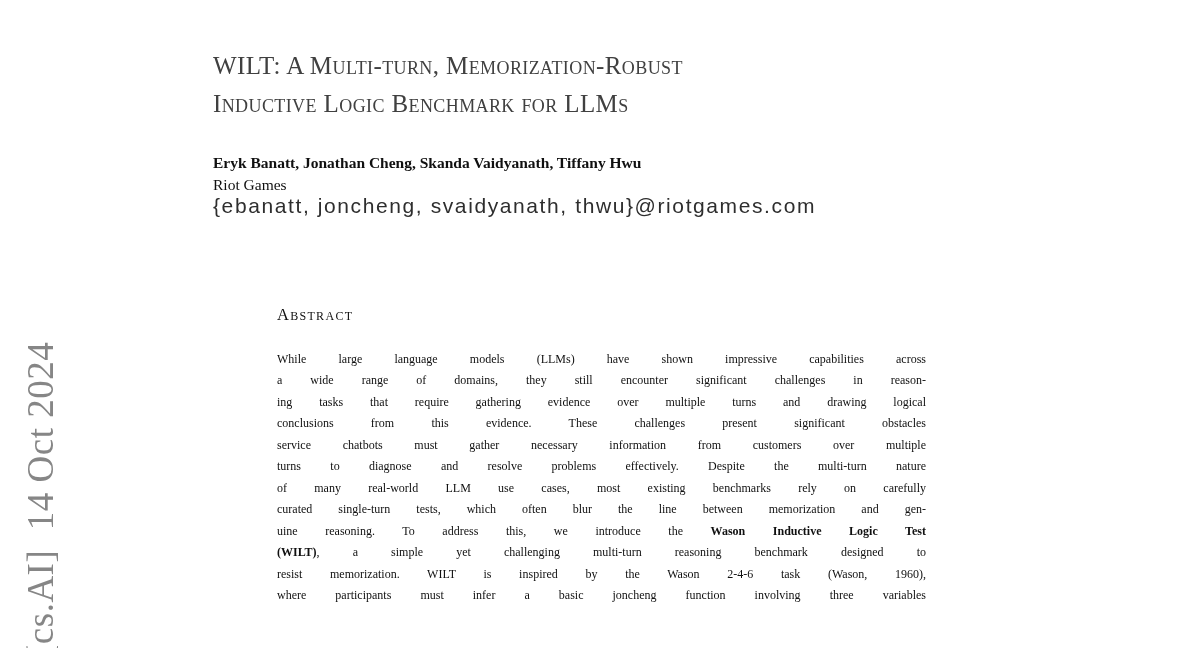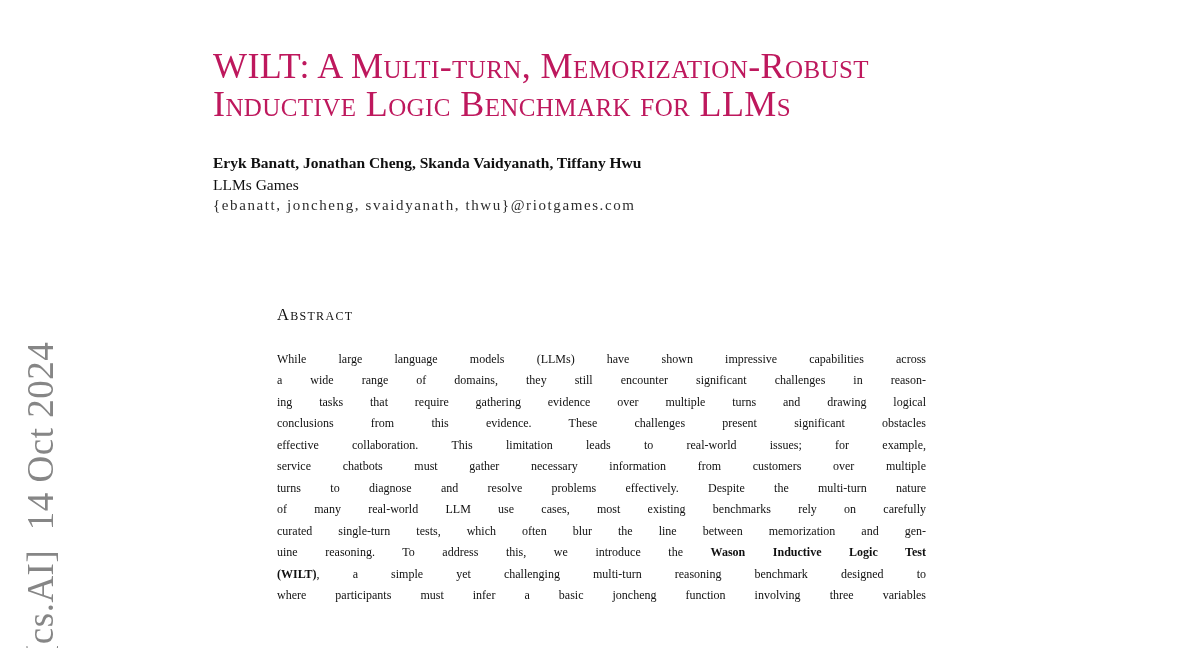--- a/index.html
+++ b/index.html
@@ -30,41 +30,41 @@
     color: #868686;
     letter-spacing: 0.5px;
   }
 
   
   .title {
     position: absolute;
     left: 213px;
     top: 47px;
     font-variant: small-caps;
-    font-size: 36px;
+    font-size: 25px;
     line-height: 38px;
     letter-spacing: 0.4px;
-    color: #be185d;
+    color: #404040;
     white-space: nowrap;
   }
 
   
   .authors {
     position: absolute;
     left: 213px;
     top: 152px;
     font-size: 15.5px;
     line-height: 21.6px;
     color: #101010;
     white-space: nowrap;
   }
   .authors .names { font-weight: bold; }
   .authors .email {
-    font-family: Liberation Serif, serif;
-    font-size: 15px;
+    font-family: Liberation Sans, sans-serif;
+    font-size: 21px;
     letter-spacing: 1.6px;
     color: #2e2e2e;
     white-space: pre;
   }
 
   
   .abstract-heading {
     position: absolute;
     left: 277px;
     top: 305px;
@@ -97,34 +97,34 @@
 
   <div class="watermark">[cs.AI]  14 Oct 2024</div>
 
   <div class="title">
     <div>WILT: A Multi-turn, Memorization-Robust</div>
     <div>Inductive Logic Benchmark for LLMs</div>
   </div>
 
   <div class="authors">
     <div class="names">Eryk Banatt, Jonathan Cheng, Skanda Vaidyanath, Tiffany Hwu</div>
-    <div>LLMs Games</div>
+    <div>Riot Games</div>
     <div class="email">{ebanatt, joncheng, svaidyanath, thwu}@riotgames.com</div>
   </div>
 
   <div class="abstract-heading">Abstract</div>
 
   <div class="abstract">
       <div class="abs-line"><span>While large language models (LLMs) have shown impressive capabilities across</span></div>
       <div class="abs-line"><span>a wide range of domains, they still encounter significant challenges in reason-</span></div>
       <div class="abs-line"><span>ing tasks that require gathering evidence over multiple turns and drawing logical</span></div>
       <div class="abs-line"><span>conclusions from this evidence. These challenges present significant obstacles</span></div>
-      <div class="abs-line"><span>effective collaboration. This limitation leads to real-world issues; for example,</span></div>
       <div class="abs-line"><span>service chatbots must gather necessary information from customers over multiple</span></div>
       <div class="abs-line"><span>turns to diagnose and resolve problems effectively. Despite the multi-turn nature</span></div>
       <div class="abs-line"><span>of many real-world LLM use cases, most existing benchmarks rely on carefully</span></div>
       <div class="abs-line"><span>curated single-turn tests, which often blur the line between memorization and gen-</span></div>
       <div class="abs-line"><span>uine reasoning. To address this, we introduce the </span><b>Wason Inductive Logic Test</b></div>
       <div class="abs-line"><b>(WILT)</b><span>, a simple yet challenging multi-turn reasoning benchmark designed to</span></div>
+      <div class="abs-line"><span>resist memorization. WILT is inspired by the Wason 2-4-6 task (Wason, 1960),</span></div>
       <div class="abs-line"><span>where participants must infer a basic joncheng function involving three variables</span></div>
     </div>
 
 </div>
 
 </body></html>

